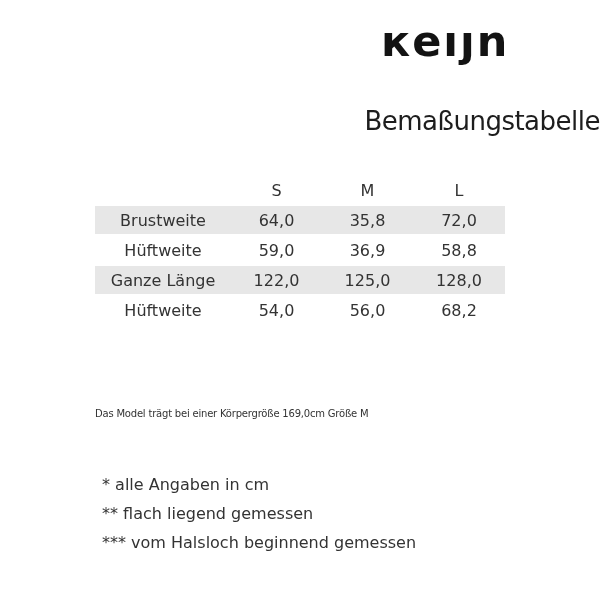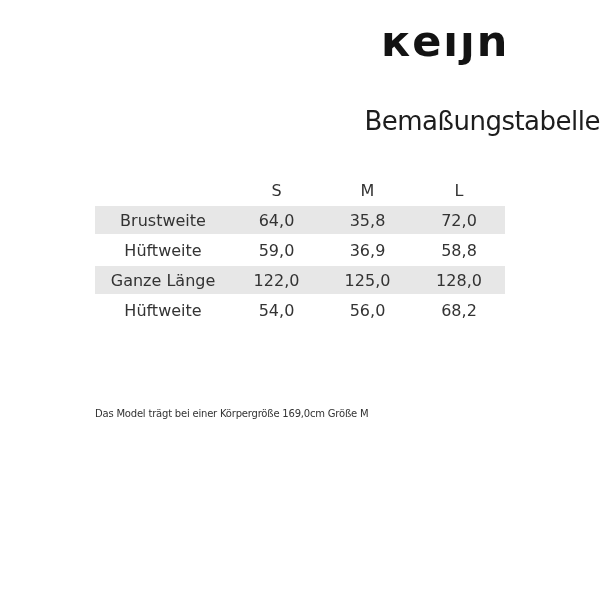--- a/index.html
+++ b/index.html
@@ -143,14 +143,19 @@
         <td class="label-cell">Hüftweite</td>
         <td class="val-cell">54,0</td>
         <td class="val-cell">56,0</td>
         <td class="val-cell">68,2</td>
       </tr>
     </tbody>
   </table>
 
   <p class="model-note">Das Model trägt bei einer Körpergröße 169,0cm Größe M</p>
 
+  <div class="footnotes">
+    <p>* alle Angaben in cm</p>
+    <p>** flach liegend gemessen</p>
+    <p>*** vom Halsloch beginnend gemessen</p>
+  </div>
 
 </div>
 
 </body></html>

